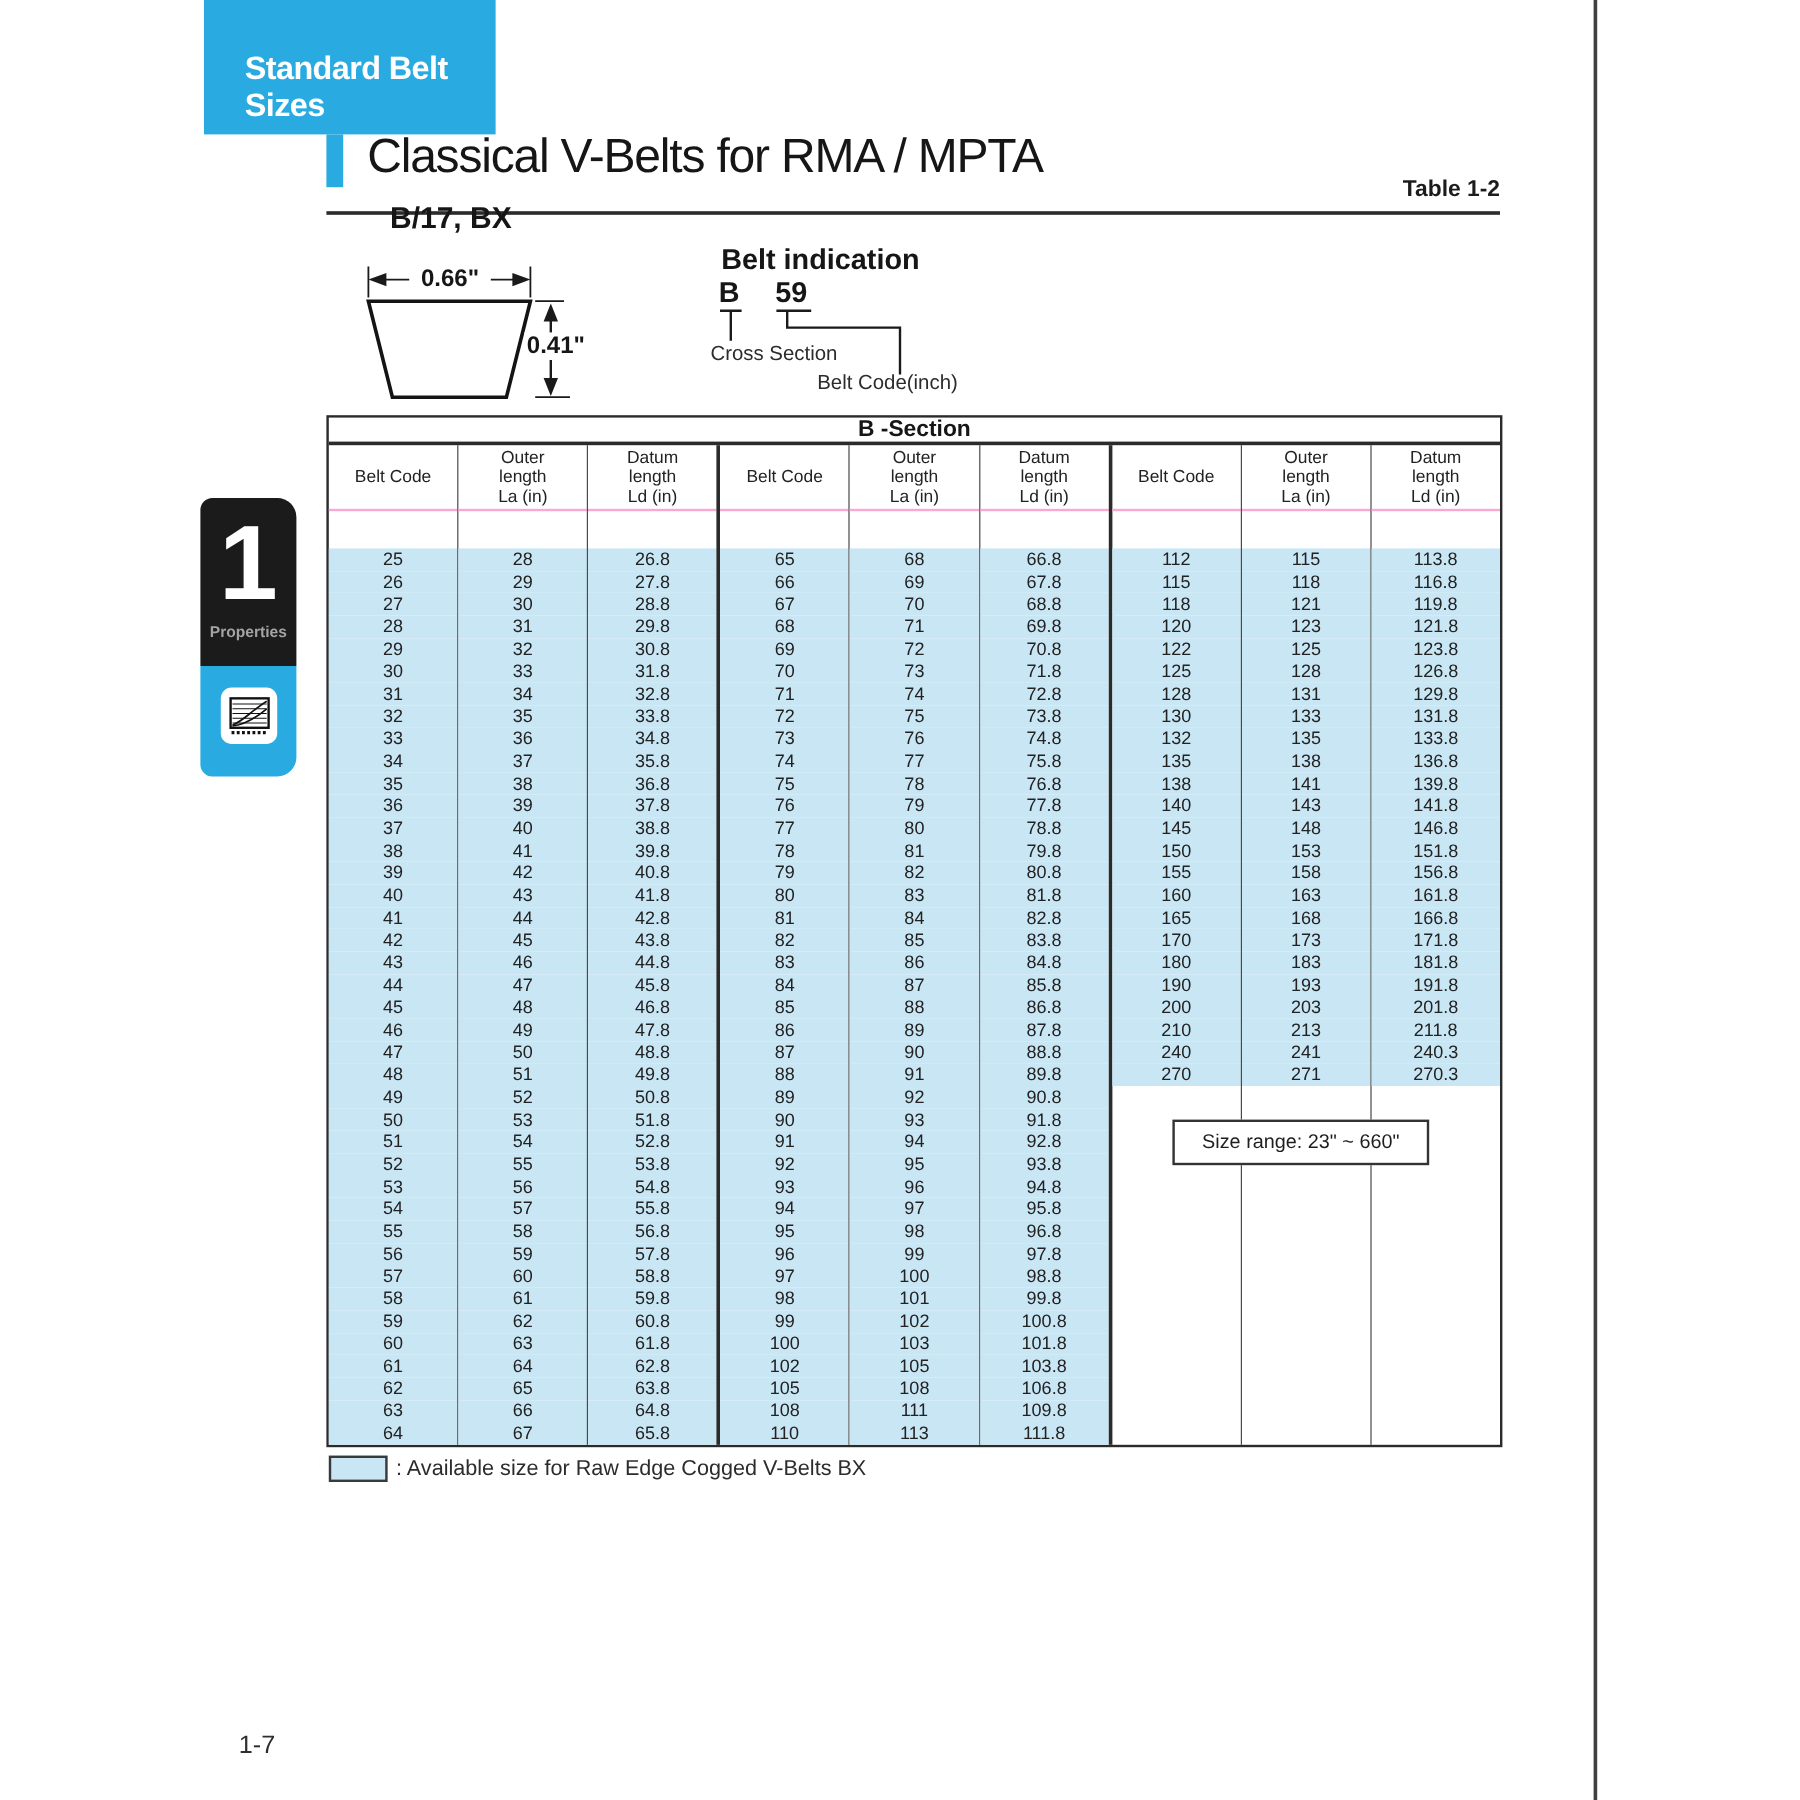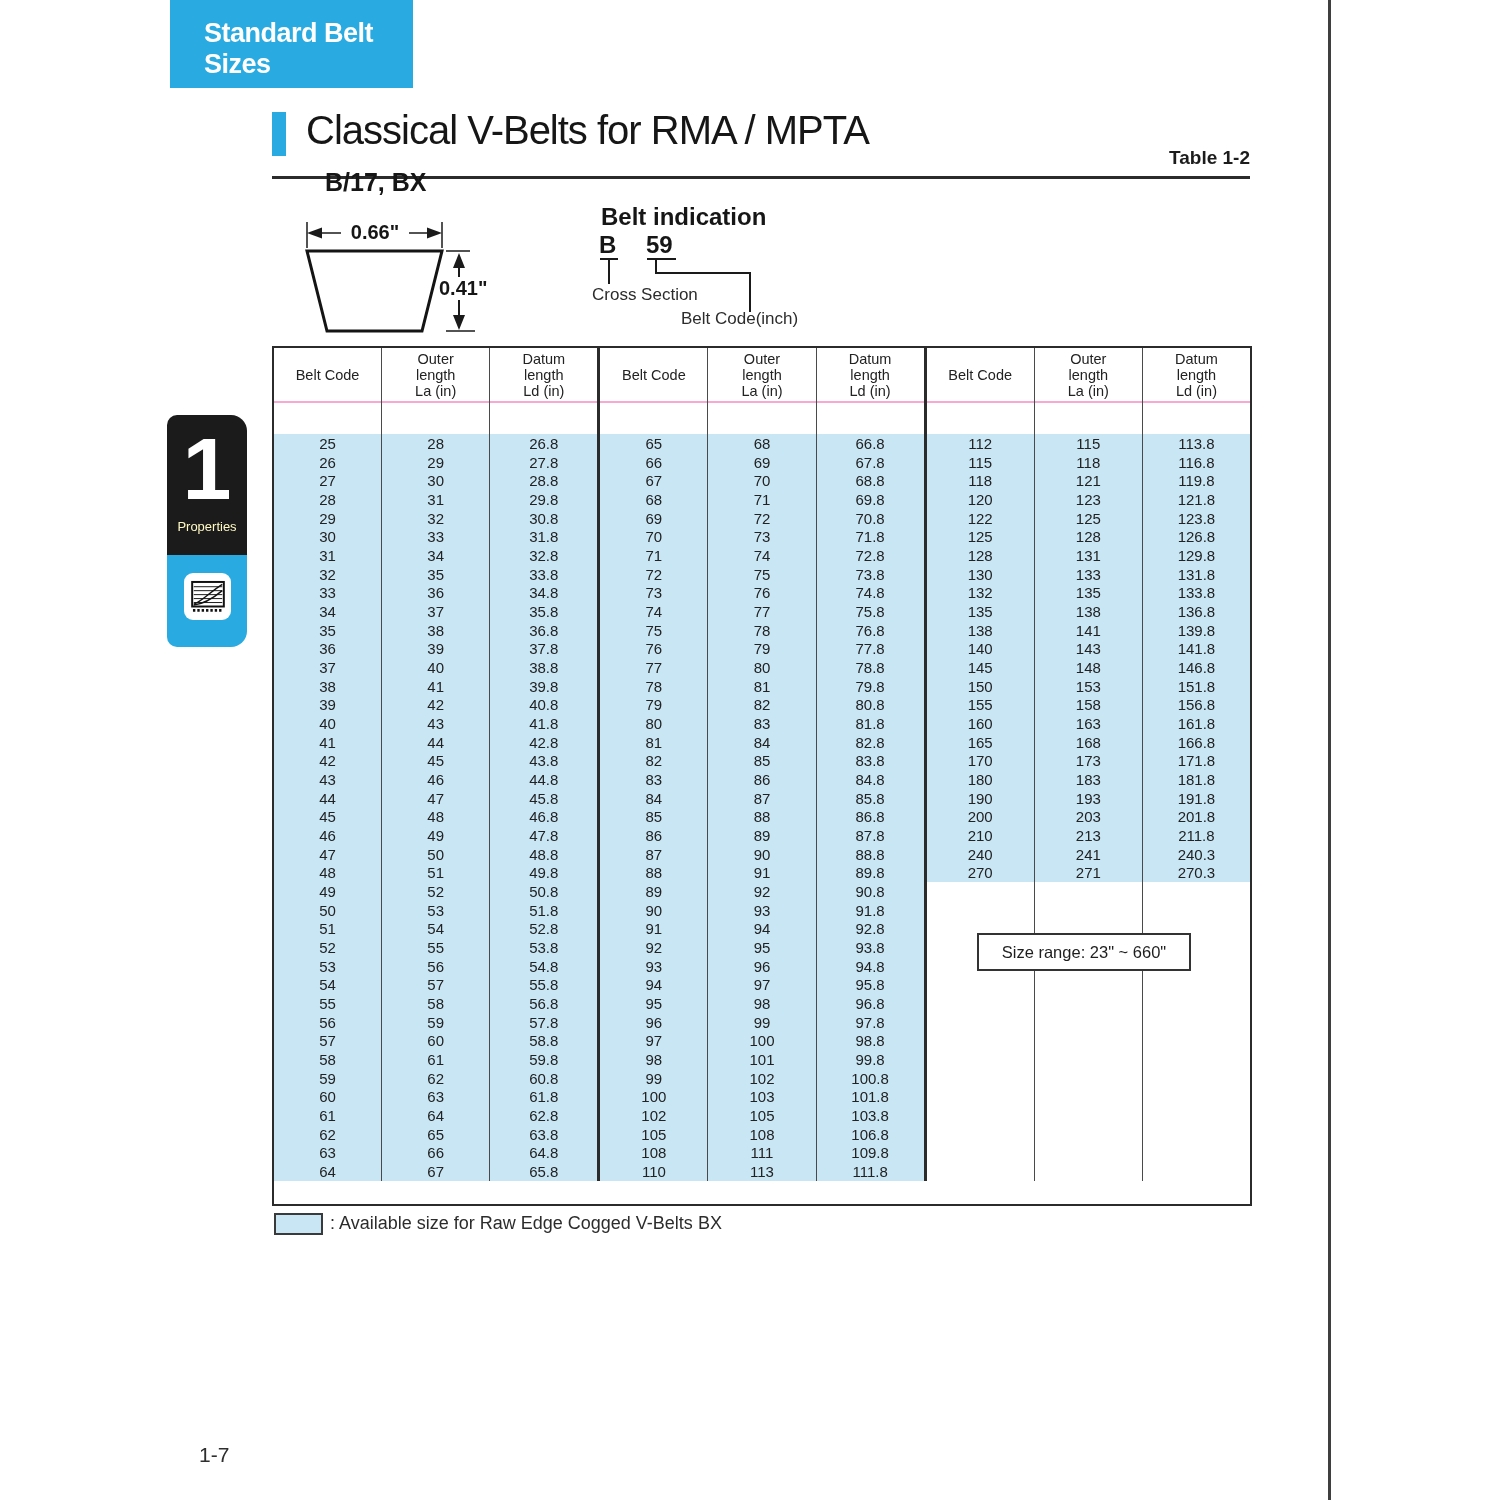--- a/index.html
+++ b/index.html
@@ -3,21 +3,21 @@
 <meta charset="utf-8">
 <style>
   html,body{margin:0;padding:0;background:#fff;}
   .page{position:relative;width:1500px;height:1500px;background:#ffffff;overflow:hidden;
         font-family:"Liberation Sans", sans-serif;color:#222;}
 
   
   .right-rule{position:absolute;left:1328px;top:0;width:3px;height:1500px;background:#3f3f3f;}
 
   
-  .banner{position:absolute;left:170px;top:0;width:243px;height:88px;background:#29abe2;}
+  .banner{position:absolute;left:170px;top:0;width:243px;height:112px;background:#29abe2;}
   .banner span{position:absolute;left:34px;bottom:8px;color:#fff;font-weight:bold;font-size:27px;letter-spacing:-0.5px;}
 
   
   .title-accent{position:absolute;left:272px;top:112px;width:14px;height:44px;background:#29abe2;}
   .page-title{position:absolute;left:306px;top:108px;font-size:40px;font-weight:normal;letter-spacing:-1px;color:#161616;margin:0;}
   .table-ref{position:absolute;left:1050px;top:147px;width:200px;text-align:right;font-weight:bold;font-size:19px;color:#1c1c1c;}
   .title-underline{position:absolute;left:272px;top:176px;width:978px;height:3px;background:#2b2b2b;}
 
   
   .dgm-label{position:absolute;left:325px;top:168px;font-size:25px;font-weight:bold;color:#161616;}
@@ -50,21 +50,21 @@
               font-size:16.5px;color:#1e1e1e;z-index:5;}
 
   
   .legend-swatch{position:absolute;left:274px;top:1213px;width:49px;height:22px;background:#c9e6f5;border:2px solid #3a3a3a;box-sizing:border-box;}
   .legend-text{position:absolute;left:330px;top:1213px;font-size:18px;color:#2c2c2c;}
 
   
   .tab-black{position:absolute;left:167px;top:415px;width:80px;height:140px;background:#1b1b1b;
              border-radius:10px 16px 0 0;display:flex;flex-direction:column;align-items:center;}
   .chapter-number{color:#fff;font-weight:bold;font-size:88px;line-height:96px;margin-top:6px;}
-  .chapter-label{color:#fef9c3;font-weight:normal;font-size:13px;margin-top:2px;}
+  .chapter-label{color:#a3a3a3;font-weight:bold;font-size:13px;margin-top:2px;}
   .tab-cyan{position:absolute;left:167px;top:555px;width:80px;height:92px;background:#29abe2;
             border-radius:0 0 16px 10px;}
   .icon-tile{position:absolute;left:17px;top:18px;width:47px;height:47px;background:#fff;border-radius:9px;
              display:flex;align-items:center;justify-content:center;}
 
   .page-number{position:absolute;left:199px;top:1443px;font-size:21px;color:#2e2e2e;}
 </style>
 </head>
 <body>
 
@@ -107,20 +107,21 @@
   <div class="dgm-label">B/17, BX</div>
   <div class="dim-w">0.66"</div>
   <div class="dim-h">0.41"</div>
   <div class="ind-title">Belt indication</div>
   <div class="ind-b">B</div>
   <div class="ind-code">59</div>
   <div class="ind-cross">Cross Section</div>
   <div class="ind-belt">Belt Code(inch)</div>
 
   <div class="vtable">
+    <div class="section-title">B -Section</div>
     <div class="tcols">
         <div class="tgroup">
           <div class="tcol">
             <div class="thead">
               <div>Belt Code</div>
             </div>
             <div class="tbody">
               <div class="tcell hl">25</div>
               <div class="tcell hl">26</div>
               <div class="tcell hl">27</div>

